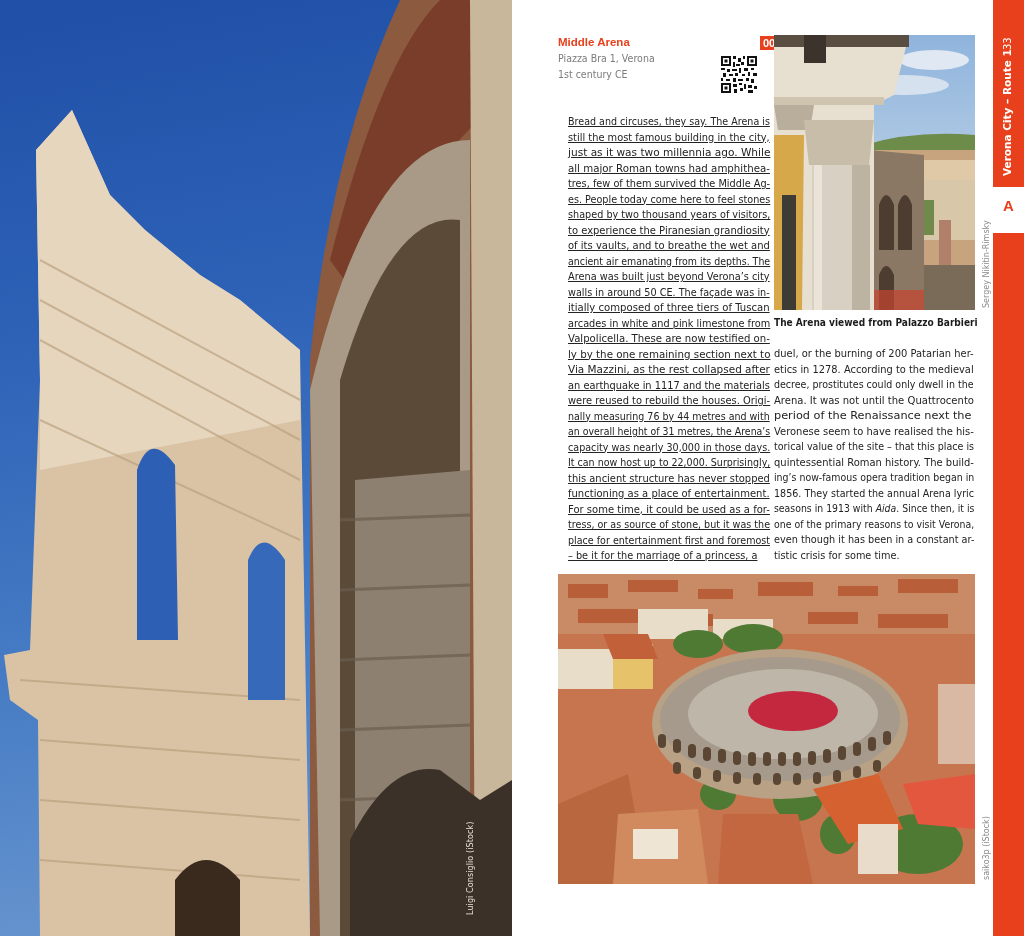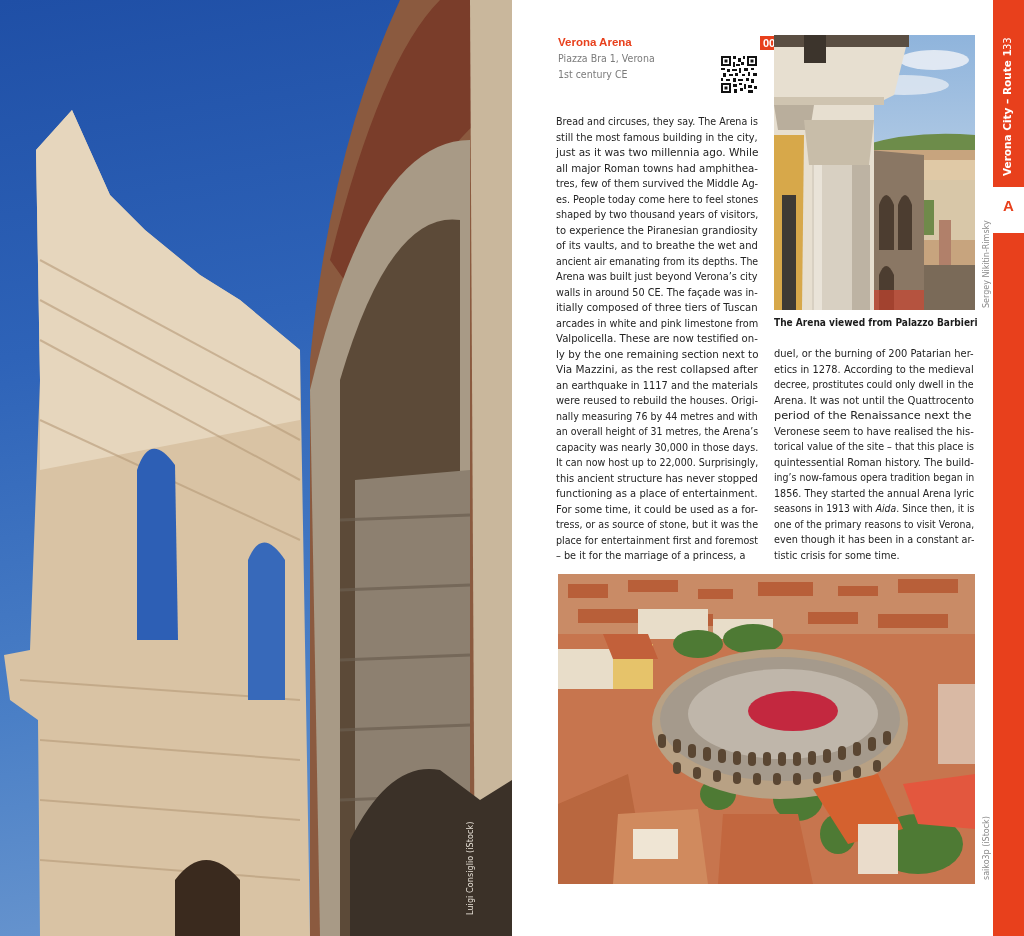--- a/index.html
+++ b/index.html
@@ -17,21 +17,21 @@
   .entry-title { position:absolute; left:46px; top:36px; font-size:11.5px; font-weight:bold; color:#e8401c; font-family:"Liberation Sans",sans-serif; }
   .entry-addr { position:absolute; left:46px; top:52px; font-size:11px; color:#7b7b7b; font-family:"DejaVu Sans",sans-serif; transform:scaleX(0.86); transform-origin:left; }
   .entry-date { position:absolute; left:46px; top:68px; font-size:11px; color:#7b7b7b; font-family:"DejaVu Sans",sans-serif; transform:scaleX(0.86); transform-origin:left; }
 
   .code-badge { position:absolute; left:208px; top:36px; height:14px; display:flex; }
   .code-num { background:#e8401c; color:#fff; font-size:11px; font-weight:bold; padding:0 3px; line-height:14px; font-family:"Liberation Sans",sans-serif;margin-left:40px; }
   .code-letter { border:1.5px solid #e8401c; color:#e8401c; font-size:11px; font-weight:bold; width:11px; text-align:center; line-height:11px; margin-left:2px; box-sizing:border-box; height:14px; font-family:"Liberation Sans",sans-serif; }
   .qr { position:absolute; left:209px; top:56px; width:36px; height:37px; }
 
   .col { position:absolute; font-size:11.3px; line-height:15.5px; color:#232323; text-align:justify; font-family:"DejaVu Sans",sans-serif; }
-  .col-left { left:44px; top:114px; width:202px; }
+  .col-left { left:56px; top:114px; width:202px;text-decoration:underline; }
   .col-right { left:262px; top:346px; width:200px; }
   .col .line { display:block; white-space:nowrap; transform-origin:left center; }
 
   .photo-top { position:absolute; left:262px; top:35px; width:201px; height:275px; overflow:hidden; }
   .caption { position:absolute; left:262px; top:316px; font-size:10.5px; font-weight:bold; color:#1c1c1c; font-family:"DejaVu Sans",sans-serif; transform:scaleX(0.86); transform-origin:left; white-space:nowrap; }
   .photo-bottom { position:absolute; left:46px; top:574px; width:417px; height:310px; overflow:hidden; }
 
   .credit-page { position:absolute; font-size:8px; color:#8a8a8a; transform-origin:left top; transform:rotate(-90deg); white-space:nowrap; font-family:"DejaVu Sans",sans-serif; }
 
   
@@ -83,21 +83,21 @@
 
     <path d="M470,0 L512,0 L512,936 L475,936 Z" fill="#c9b79c"></path>
 
     <path d="M350,936 L350,840 Q390,760 440,770 L480,800 L512,780 L512,936 Z" fill="#3b3128"></path>
   </svg>
   <span class="credit-vert" style="left:466px; top:915px;">Luigi Consiglio (iStock)</span>
 </div>
 
 <div class="page">
 
-  <div class="entry-title">Verona Arena</div>
+  <div class="entry-title">Middle Arena</div>
   <div class="entry-addr">Piazza Bra 1, Verona</div>
   <div class="entry-date">1st century CE</div>
 
   <div class="code-badge">
     <span class="code-num">001</span>
     <span class="code-letter">A</span>
   </div>
 
   <svg class="qr" viewBox="0 0 36 37">
     <rect width="36" height="37" fill="#fff"></rect>

